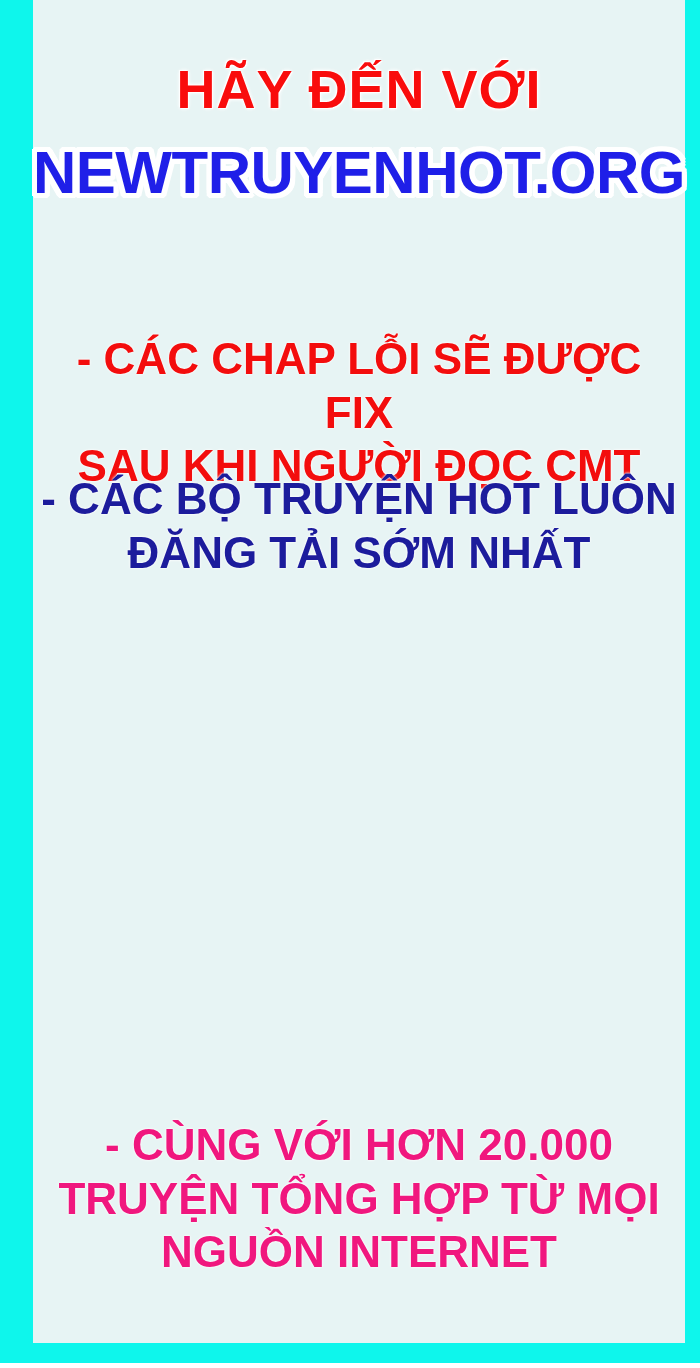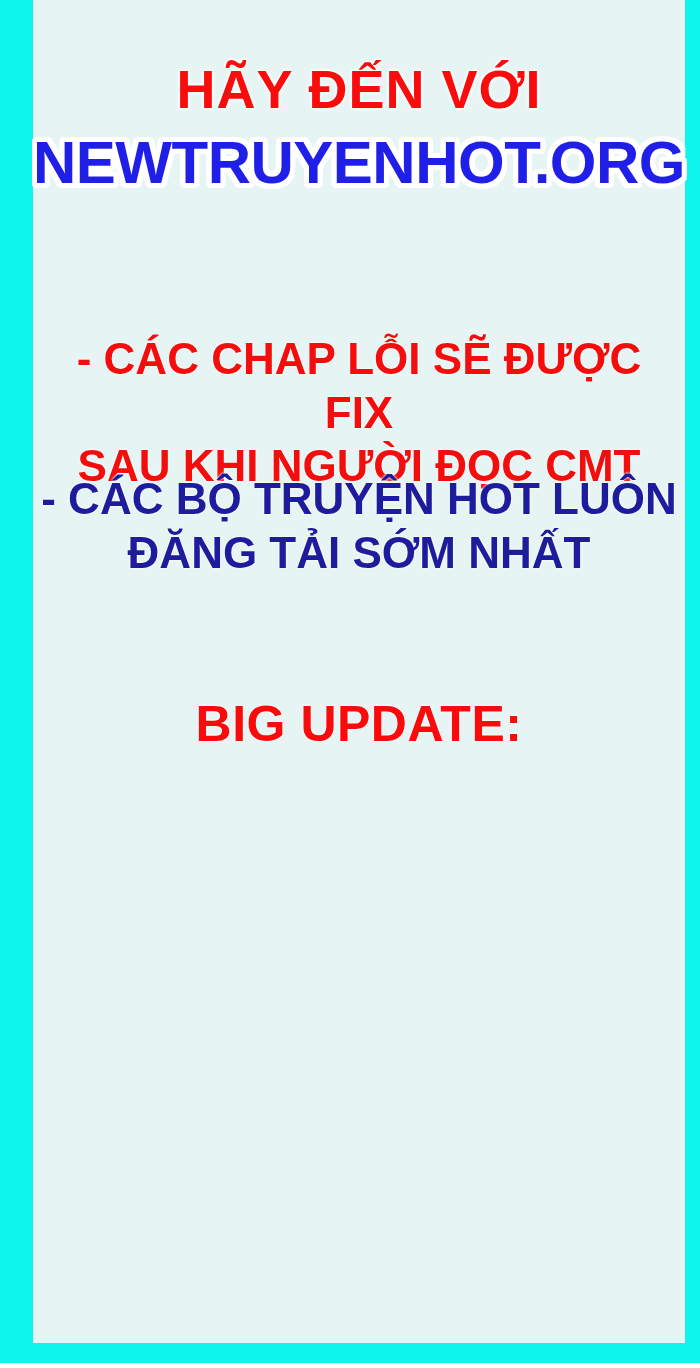--- a/index.html
+++ b/index.html
@@ -76,21 +76,21 @@
     letter-spacing: 1px;
     text-shadow:
        0 0 4px #ffffff,  0 0 4px #ffffff,
        1px 1px 0 #ffffff, -1px -1px 0 #ffffff;
   }
 
   
   .domain {
     position: absolute;
     left: 0; right: 0;
-    top: 128px;
+    top: 138px;
     font-size: 60px;
     color: #1f1fe8;
     letter-spacing: -0.5px;
     text-shadow:
       -4px -4px 0 #ffffff,  4px -4px 0 #ffffff,
       -4px  4px 0 #ffffff,  4px  4px 0 #ffffff,
       -5px  0   0 #ffffff,  5px  0   0 #ffffff,
        0   -5px 0 #ffffff,  0    5px 0 #ffffff,
       -3px -5px 0 #ffffff,  3px -5px 0 #ffffff,
       -3px  5px 0 #ffffff,  3px  5px 0 #ffffff,
@@ -137,19 +137,21 @@
     <div class="line headline">HÃY ĐẾN VỚI</div>
 
     <div class="line domain">NEWTRUYENHOT.ORG</div>
 
     <div class="body-line note-fix">- CÁC CHAP LỖI SẼ ĐƯỢC FIX
 SAU KHI NGƯỜI ĐỌC CMT</div>
 
     <div class="body-line note-hot">- CÁC BỘ TRUYỆN HOT LUÔN
 ĐĂNG TẢI SỚM NHẤT</div>
 
-    <div class="body-line big-update">BIG UPDATE:</div>
 
 
 
+    <div class="body-line note-count">- CÙNG VỚI HƠN 20.000
+TRUYỆN TỔNG HỢP TỪ MỌI
+NGUỒN INTERNET</div>
 
   </div>
 </div>
 
 </body></html>

